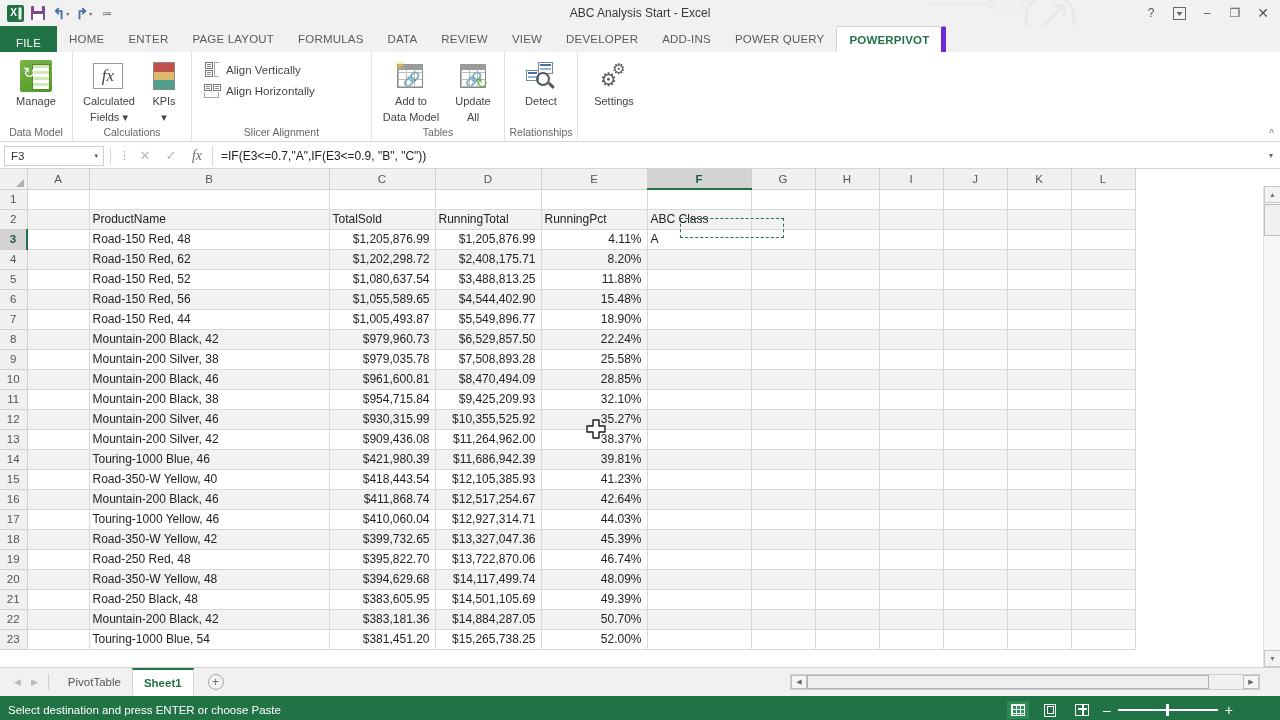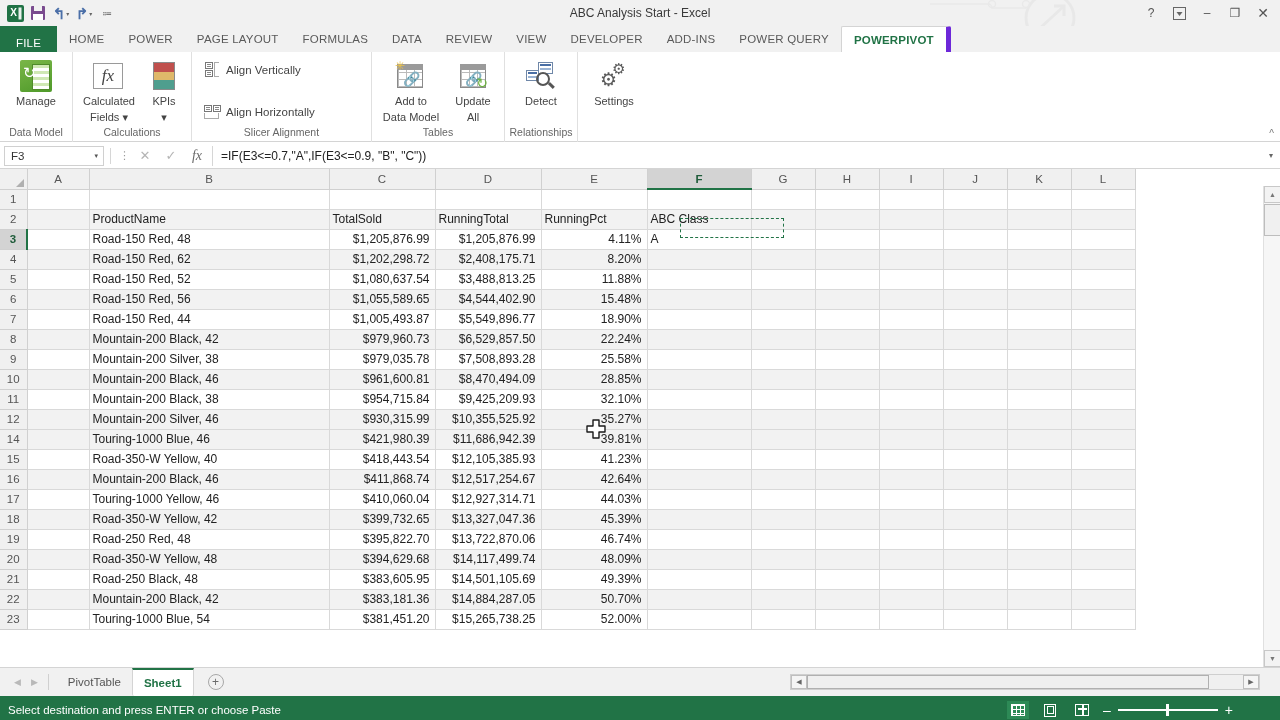--- a/index.html
+++ b/index.html
@@ -365,21 +365,21 @@
     <div class="win-btn">–</div>
     <div class="win-btn">❐</div>
     <div class="win-btn close">✕</div>
   </div>
 </div>
 
 <div class="tabbar">
   <div class="tabs">
     <div class="tab file">FILE</div>
     <div class="tab">HOME</div>
-    <div class="tab">POWER</div>
+    <div class="tab">ENTER</div>
     <div class="tab">PAGE LAYOUT</div>
     <div class="tab">FORMULAS</div>
     <div class="tab">DATA</div>
     <div class="tab">REVIEW</div>
     <div class="tab">VIEW</div>
     <div class="tab">DEVELOPER</div>
     <div class="tab">ADD-INS</div>
     <div class="tab">POWER QUERY</div>
     <div class="tab active">POWERPIVOT</div>
   </div>
@@ -422,21 +422,21 @@
               </div>
             </div>
           <div class="lbl">KPIs</div>
           <div class="lbl">▾</div>
         </div>
       </div>
       <div class="group-label">Calculations</div>
     </div>
 
     <div class="group" style="min-width:180px">
-      <div class="group-body" style="flex-direction:column; padding-top:7px; padding-left:4px;gap:21px;">
+      <div class="group-body" style="flex-direction:column; padding-top:7px; padding-left:4px;">
         <div class="small-btn">
           <span class="ico16 ico-av">
               <span class="a"></span>
               <span class="b"></span>
               <span class="br"></span>
             </span>
           <span class="lbl">Align Vertically</span>
         </div>
         <div class="small-btn">
           <span class="ico16 ico-ah">
@@ -731,20 +731,35 @@
           <td class="cell num bandA">35.27%</td>
           <td class="cell bandA"></td>
           <td class="cell bandA"></td>
           <td class="cell bandA"></td>
           <td class="cell bandA"></td>
           <td class="cell bandA"></td>
           <td class="cell bandA"></td>
           <td class="cell bandA"></td>
         </tr>
         <tr>
+          <td class="rowhdr">13</td>
+          <td class="cell"></td>
+          <td class="cell">Mountain-200 Silver, 42</td>
+          <td class="cell num">$909,436.08</td>
+          <td class="cell num">$11,264,962.00</td>
+          <td class="cell num">38.37%</td>
+          <td class="cell"></td>
+          <td class="cell"></td>
+          <td class="cell"></td>
+          <td class="cell"></td>
+          <td class="cell"></td>
+          <td class="cell"></td>
+          <td class="cell"></td>
+        </tr>
+        <tr>
           <td class="rowhdr">14</td>
           <td class="cell bandA"></td>
           <td class="cell bandA">Touring-1000 Blue, 46</td>
           <td class="cell num bandA">$421,980.39</td>
           <td class="cell num bandA">$11,686,942.39</td>
           <td class="cell num bandA">39.81%</td>
           <td class="cell bandA"></td>
           <td class="cell bandA"></td>
           <td class="cell bandA"></td>
           <td class="cell bandA"></td>

